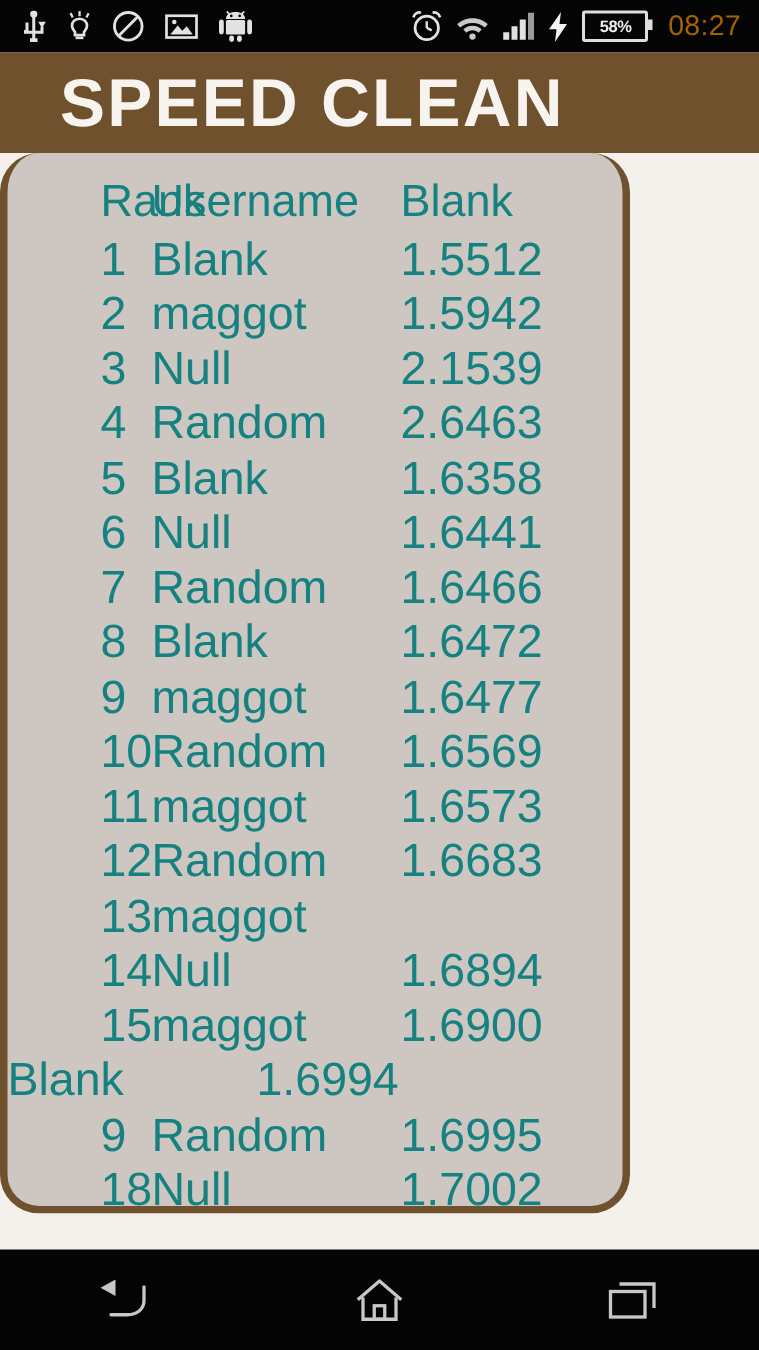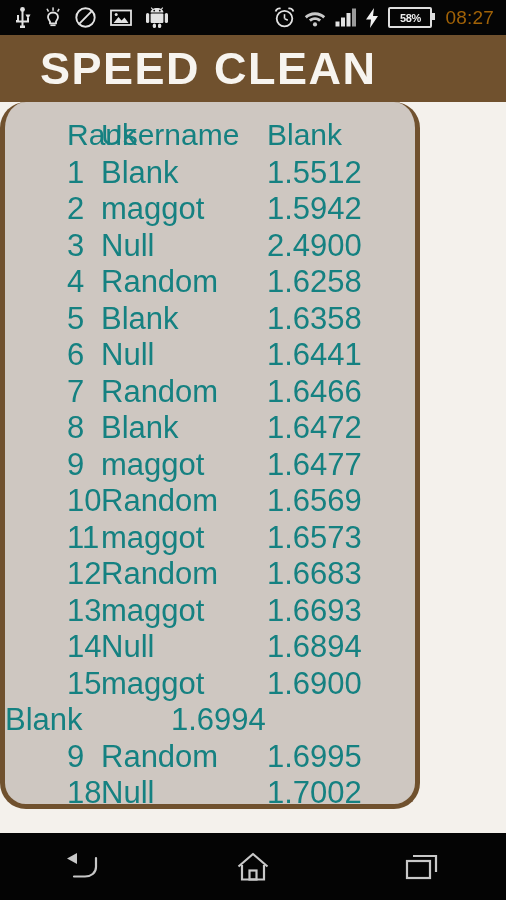--- a/index.html
+++ b/index.html
@@ -282,26 +282,26 @@
             <div class="c-time">1.5512</div>
           </div>
           <div class="row">
             <div class="c-rank">2</div>
             <div class="c-user">maggot</div>
             <div class="c-time">1.5942</div>
           </div>
           <div class="row">
             <div class="c-rank">3</div>
             <div class="c-user">Null</div>
-            <div class="c-time">2.4900</div>
+            <div class="c-time">2.1539</div>
           </div>
           <div class="row">
             <div class="c-rank">4</div>
             <div class="c-user">Random</div>
-            <div class="c-time">1.6258</div>
+            <div class="c-time">2.6463</div>
           </div>
           <div class="row">
             <div class="c-rank">5</div>
             <div class="c-user">Blank</div>
             <div class="c-time">1.6358</div>
           </div>
           <div class="row">
             <div class="c-rank">6</div>
             <div class="c-user">Null</div>
             <div class="c-time">1.6441</div>
@@ -332,21 +332,20 @@
             <div class="c-time">1.6573</div>
           </div>
           <div class="row">
             <div class="c-rank">12</div>
             <div class="c-user">Random</div>
             <div class="c-time">1.6683</div>
           </div>
           <div class="row">
             <div class="c-rank">13</div>
             <div class="c-user">maggot</div>
-            <div class="c-time">1.6693</div>
           </div>
           <div class="row">
             <div class="c-rank">14</div>
             <div class="c-user">Null</div>
             <div class="c-time">1.6894</div>
           </div>
           <div class="row">
             <div class="c-rank">15</div>
             <div class="c-user">maggot</div>
             <div class="c-time">1.6900</div>

